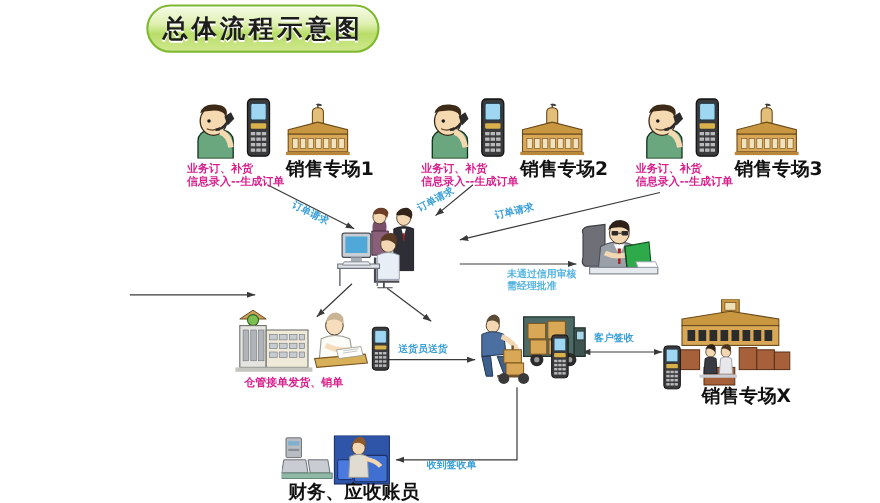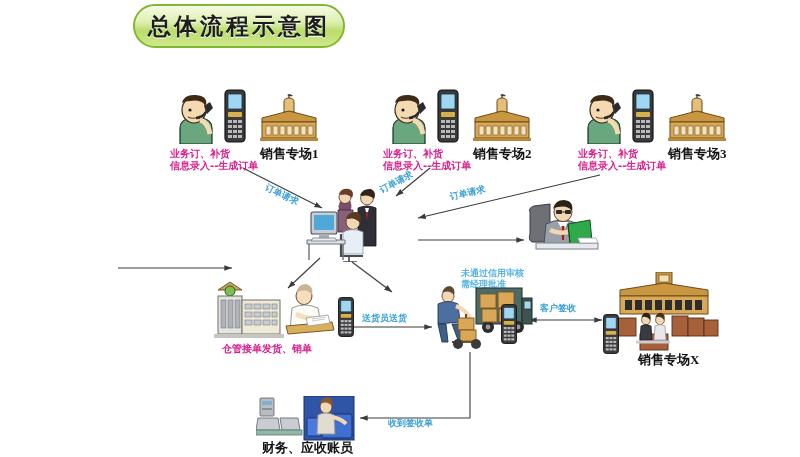--- a/index.html
+++ b/index.html
@@ -25,21 +25,21 @@
   #title-badge .t{
     font-size:23px;font-weight:bold;color:#1d1d1d;
     letter-spacing:3px;
     text-shadow:0 1px 0 #ffffff;
     white-space:nowrap;
   }
 
   
   .lbl{font-size:10px;line-height:12px;white-space:nowrap;}
   .lbl-red{color:#d81f8c;font-weight:bold;}
-  .lbl-black{color:#111111;font-weight:bold;font-size:13px;font-family:Liberation Serif, serif;}
+  .lbl-black{color:#111111;font-weight:bold;font-size:17px;}
   .lbl-blue{color:#3aa0d8;font-weight:bold;font-size:9px;line-height:11px;}
   .lbl-blue2{color:#55b4e0;font-weight:bold;font-size:9px;line-height:11px;}
 
   
   #wires{position:absolute;left:0;top:0;width:800px;height:457px;pointer-events:none;}
 
   
   .art{position:absolute;}
 </style>
 </head>
@@ -313,21 +313,21 @@
 
       <path d="M44 26 L66 22 L68 44 L46 46 Z" fill="#2faa4a" stroke="#12521f" stroke-width="1"></path>
       <path d="M44 26 L46 46" stroke="#0f4419" stroke-width="1"></path>
 
       <path d="M26 32 Q34 36 44 34" stroke="#f3d7b2" stroke-width="4.5" fill="none"></path>
 
       <rect x="12" y="45" width="62" height="6" fill="#e6e9ee" stroke="#7b818a" stroke-width="1"></rect>
       <path d="M54 40 L72 40 L74 45 L56 45 Z" fill="#ffffff" stroke="#9aa0a8" stroke-width="0.8"></path>
     </svg>
   </div>
-  <div class="abs" style="left:461px;top:245px;margin-top:23px;">
+  <div class="abs" style="left:461px;top:245px;">
     <div class="lbl lbl-blue2">未通过信用审核</div>
     <div class="lbl lbl-blue2">需经理批准</div>
   </div>
 
   <div class="abs" style="left:204px;top:278px;">
     <svg width="134" height="62" viewBox="0 0 134 62">
 
       <path d="M14 12 L26 4 L38 12 Z" fill="#c9a15c" stroke="#6b4a1c" stroke-width="0.9"></path>
       <circle cx="26" cy="13" r="5" fill="#7bbf50" stroke="#2f5e20" stroke-width="1"></circle>
 

